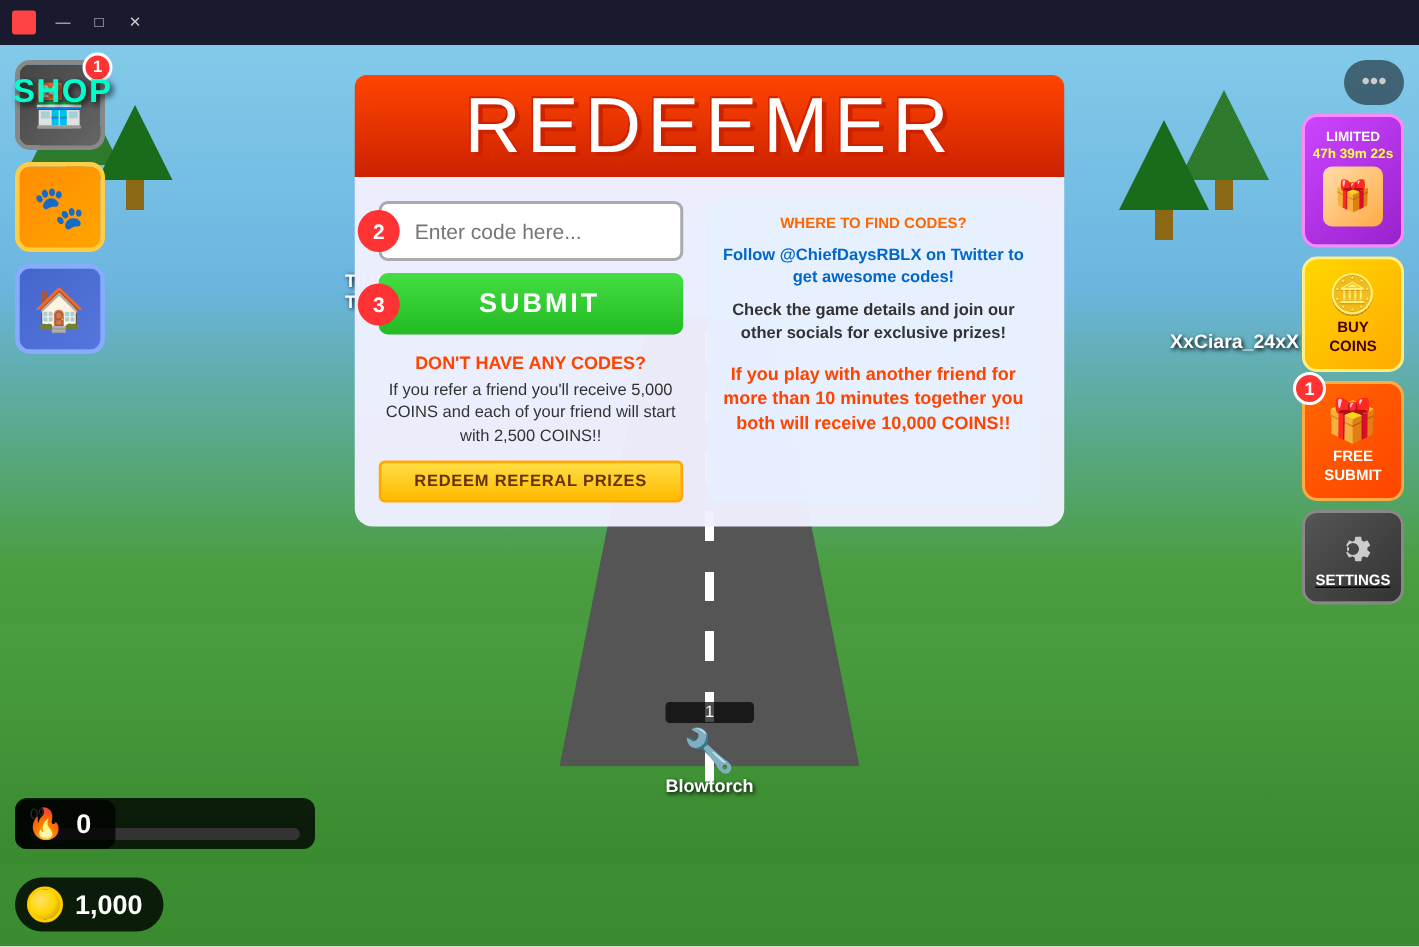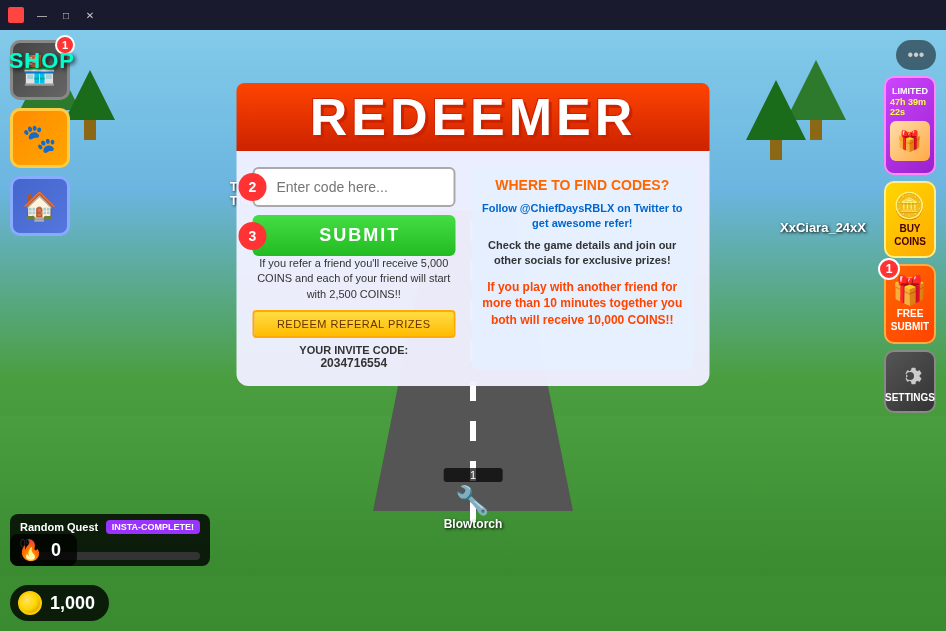--- a/index.html
+++ b/index.html
@@ -162,26 +162,26 @@
       position: absolute;
       right: 10px;
       top: 40px;
       display: flex;
       flex-direction: column;
       gap: 6px;
       z-index: 50;
     }
 
     .right-btn {
-      width: 52px;
+      width: 68px;
       border-radius: 10px;
       display: flex;
       flex-direction: column;
       align-items: center;
-      justify-content: flex-start;
+      justify-content: space-between;
       cursor: pointer;
       padding: 8px 4px;
       position: relative;
     }
 
     .more-btn {
       width: 40px;
       height: 30px;
       background: rgba(0,0,0,0.5);
       border-radius: 20px;
@@ -246,20 +246,21 @@
       font-size: 10px;
       font-weight: bold;
       text-align: center;
       line-height: 1.3;
     }
 
     .settings-btn {
       background: linear-gradient(135deg, #555, #333);
       border: 2px solid #888;
       min-height: 60px;
+      text-decoration: underline;
     }
     .settings-label {
       color: white;
       font-size: 10px;
       font-weight: bold;
     }
 
     .red-badge {
       position: absolute;
       top: -8px;
@@ -376,29 +377,28 @@
       position: absolute;
       top: 50px;
       left: 50%;
       transform: translateX(-50%);
       z-index: 80;
       text-align: center;
     }
 
     .redeemer-title {
       font-size: 52px;
-      font-weight: 700;
+      font-weight: 400;
       color: white;
       text-shadow: 3px 3px 0 #cc2200, -1px -1px 0 #cc2200;
       letter-spacing: 4px;
       background: linear-gradient(180deg, #ff4400 0%, #cc2200 100%);
       padding: 4px 60px;
       border-radius: 8px 8px 0 0;
       margin-bottom: 0;
-      margin-top: 33px;
     }
 
     .redeemer-panel {
       background: rgba(240, 240, 255, 0.97);
       border-radius: 0 0 12px 12px;
       padding: 16px;
       display: flex;
       gap: 16px;
       max-width: 500px;
       position: relative;
@@ -491,21 +491,21 @@
       line-height: 1.4;
       margin-bottom: 8px;
     }
 
     .redeem-referal-btn {
       width: 100%;
       padding: 6px;
       background: linear-gradient(180deg, #ffdd44, #ffbb00);
       color: #663300;
       font-size: 11px;
-      font-weight: 400;
+      font-weight: 700;
       border: 2px solid #ffaa00;
       border-radius: 4px;
       cursor: pointer;
       text-align: center;
       letter-spacing: 0.5px;
     }
 
     .invite-code-label {
       font-size: 11px;
       color: #333;
@@ -514,21 +514,21 @@
     }
 
     .invite-code {
       font-size: 12px;
       color: #333;
       font-weight: bold;
     }
 
     
     .right-panel-title {
-      font-size: 14px;
+      font-size: 10px;
       font-weight: 900;
       color: #ff6600;
       text-transform: uppercase;
       margin-bottom: 8px;
     }
 
     .right-panel-link {
       font-size: 11px;
       color: #0066cc;
       font-weight: bold;
@@ -713,44 +713,37 @@
       <div class="code-input-wrapper">
         <div class="step-circle">2</div>
         <input class="code-input" type="text" placeholder="Enter code here..." style="">
       </div>
 
       <div class="submit-wrapper">
         <div class="step-circle">3</div>
         <button class="submit-btn">SUBMIT</button>
       </div>
 
+      <div class="no-codes-title">DON'T HAVE ANY CODES?</div>
       <div class="no-codes-text">If you refer a friend you'll receive 5,000 COINS and each of your friend will start with 2,500 COINS!!</div>
 
       <div class="redeem-referal-btn">REDEEM REFERAL PRIZES</div>
 
-      <div class="invite-code-label">
-        <span>YOUR INVITE CODE:</span><br>
-        <span class="invite-code">2034716554</span>
-      </div>
     </div>
 
     <div class="right-panel">
       <div class="right-panel-title">WHERE TO FIND CODES?</div>
-      <div class="right-panel-link">Follow @ChiefDaysRBLX on Twitter to get awesome refer!</div>
+      <div class="right-panel-link">Follow @ChiefDaysRBLX on Twitter to get awesome codes!</div>
       <div class="right-panel-text">Check the game details and join our other socials for exclusive prizes!</div>
       <div class="right-panel-highlight">If you play with another friend for more than 10 minutes together you both will receive 10,000 COINS!!</div>
     </div>
   </div>
 </div>
 
 <div class="quest-bar">
-  <div class="quest-header">
-    <span class="quest-title">Random Quest</span>
-    <span class="quest-complete-btn">INSTA-COMPLETE!</span>
-  </div>
   <div style="color:#aaa;font-size:10px;margin-bottom:3px;">0%</div>
   <div class="quest-progress">
     <div class="quest-fill"></div>
   </div>
 </div>
 
 <div style="position:absolute;bottom:65px;left:10px;background:rgba(0,0,0,0.75);border-radius:8px;padding:4px 16px 4px 8px;display:flex;align-items:center;gap:8px;z-index:60;">
   <span style="font-size:20px;">🔥</span>
   <span style="color:white;font-size:18px;font-weight:bold;">0</span>
 </div>

